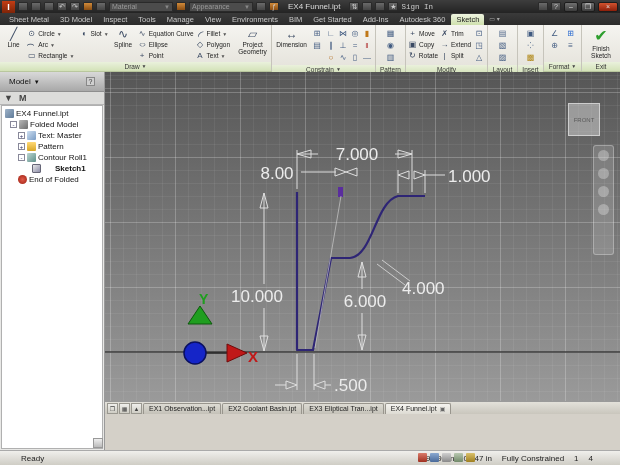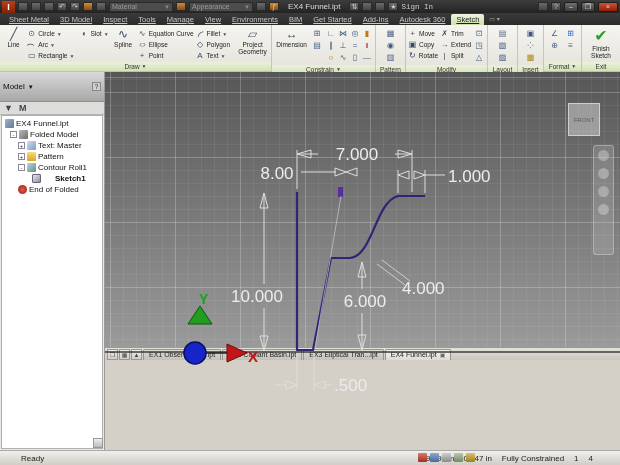--- a/index.html
+++ b/index.html
@@ -13,21 +13,21 @@
   .qicon.orange { background:linear-gradient(#d08a3a,#8a4d12); }
   .combo { width:64px; height:10px; background:#4c4c4c; border:1px solid #2a2a2a; color:#9a9a9a; font-size:7px; line-height:8px; padding:0 2px; display:flex; justify-content:space-between; }
   .combo .caret { color:#888; font-size:6px; }
   #doc-title { color:#ddd; font-size:8px; padding:0 6px; white-space:nowrap; }
   .winbtn { width:14px; height:10px; border:1px solid #1c1c1c; border-radius:2px; background:linear-gradient(#707070,#3c3c3c); color:#ddd; font-size:7px; line-height:8px; text-align:center; }
   .winbtn.close { width:20px; background:linear-gradient(#d2522e,#8c1f0a); }
   .tb-spacer { flex:1; }
 
   
   #tabrow { height:12px; background:linear-gradient(#3a3a3a,#2b2b2b); display:flex; align-items:flex-end; gap:1px; padding:0 4px; }
-  .rtab { color:#c9c9c9; font-size:7.5px; line-height:11px; padding:0 5px; white-space:nowrap;text-decoration:underline; }
+  .rtab { color:#c9c9c9; font-size:7.5px; line-height:11px; padding:0 5px; white-space:nowrap; }
   .rtab.active { background:linear-gradient(#eef4e0,#cfe0ad); color:#1c1c1c; border-radius:2px 2px 0 0; }
   .rtab-toggle { color:#aaa; font-size:6px; line-height:11px; padding:0 4px; }
 
   
   #ribbon { height:47px; background:linear-gradient(#f5f4f0,#e4e2da); display:flex; border-bottom:1px solid #b9c79e; }
   .panel { display:flex; flex-direction:column; border-right:1px solid #c6c4bb; }
   .pbody { flex:1; display:flex; align-items:flex-start; padding:1px 2px; gap:2px; }
   .plabel { height:9px; background:linear-gradient(#eaf1dc,#d3e2b8); color:#333; font-size:6.5px; line-height:9px; text-align:center; display:flex; justify-content:center; gap:2px; }
   .plabel .caret { font-size:5px; line-height:9px; color:#444; }
   .bigbtn { display:flex; flex-direction:column; align-items:center; text-align:center; font-size:6.5px; line-height:7px; color:#222; padding-top:1px; }
@@ -38,34 +38,34 @@
   .dcaret { font-size:5px; color:#555; }
   .congrid { display:grid; grid-template-columns:repeat(4,12px); grid-auto-rows:12px; padding-top:2px; }
   .congrid span, .iconcol span { font-size:8px; text-align:center; color:#405a80; line-height:12px; }
   .iconcol { display:flex; flex-direction:column; padding-top:2px; }
   .iconcol span { height:12px; }
   .check { color:#2d9e2d; font-size:16px; line-height:18px; }
 
   
   #content { display:flex; height:378px; }
   #browser { width:105px; background:#e8e8e6; border-right:1px solid #9a9a9a; display:flex; flex-direction:column; position:relative; }
-  #browser-header { height:30px; background:linear-gradient(#d9d9d9,#a8a8a8); border-bottom:1px solid #8e8e8e; display:flex; align-items:center; padding:0 3px; font-size:8px; color:#111; }
+  #browser-header { height:20px; background:linear-gradient(#d9d9d9,#a8a8a8); border-bottom:1px solid #8e8e8e; display:flex; align-items:center; padding:0 9px; font-size:8px; color:#111; }
   #browser-header .caret { font-size:6px; margin-left:3px; }
   #browser-help { margin-left:auto; width:9px; height:9px; background:#cfcfcf; border:1px solid #888; font-size:7px; line-height:8px; text-align:center; color:#333; }
   #browser-tools { height:13px; background:#dcdcda; border-bottom:1px solid #b5b5b5; display:flex; align-items:center; gap:6px; padding:0 4px; }
   #browser-tools .ticon { font-size:9px; color:#444; line-height:11px; }
   #tree { flex:1; background:#fff; border:1px solid #b0b0b0; margin:0 1px 1px 1px; padding:2px 0; overflow:hidden; }
   .trow { display:flex; align-items:center; height:11px; font-size:8px; color:#111; white-space:nowrap; }
   .trow .exp { width:7px; height:7px; border:1px solid #889; background:#fff; font-size:6px; line-height:6px; text-align:center; color:#336; margin-right:2px; flex:none; }
   .trow .nicon { width:9px; height:9px; margin-right:2px; flex:none; border-radius:1px; }
   .trow.bold { font-weight:bold;gap:12px; }
   #browser-grip { position:absolute; right:1px; bottom:2px; width:10px; height:10px; background:linear-gradient(#eee,#bbb); border:1px solid #999; }
 
   #rightcol { width:515px; display:flex; flex-direction:column; }
-  #canvas { position:relative; width:515px; height:275px;
+  #canvas { position:relative; width:515px; height:329px;
     background:
       repeating-linear-gradient(to right, rgba(255,255,255,0.18) 0 1px, transparent 1px 65px),
       repeating-linear-gradient(to bottom, rgba(255,255,255,0.18) 0 1px, transparent 1px 65px),
       repeating-linear-gradient(to right, rgba(255,255,255,0.06) 0 1px, transparent 1px 13px),
       repeating-linear-gradient(to bottom, rgba(255,255,255,0.06) 0 1px, transparent 1px 13px),
       linear-gradient(#565656,#9a9a9a);
     background-position: 5px 0, 0 20px, 5px 0, 0 7px, 0 0;
   }
   #viewcube { position:absolute; left:463px; top:31px; width:32px; height:33px; background:rgba(215,215,215,0.5); border:1px solid rgba(240,240,240,0.6); color:rgba(60,60,60,0.7); font-size:6px; display:flex; align-items:center; justify-content:center; }
   #navbar { position:absolute; left:488px; top:73px; width:21px; height:110px; background:rgba(205,205,205,0.22); border:1px solid rgba(235,235,235,0.35); border-radius:3px; display:flex; flex-direction:column; align-items:center; gap:7px; padding-top:4px; }

